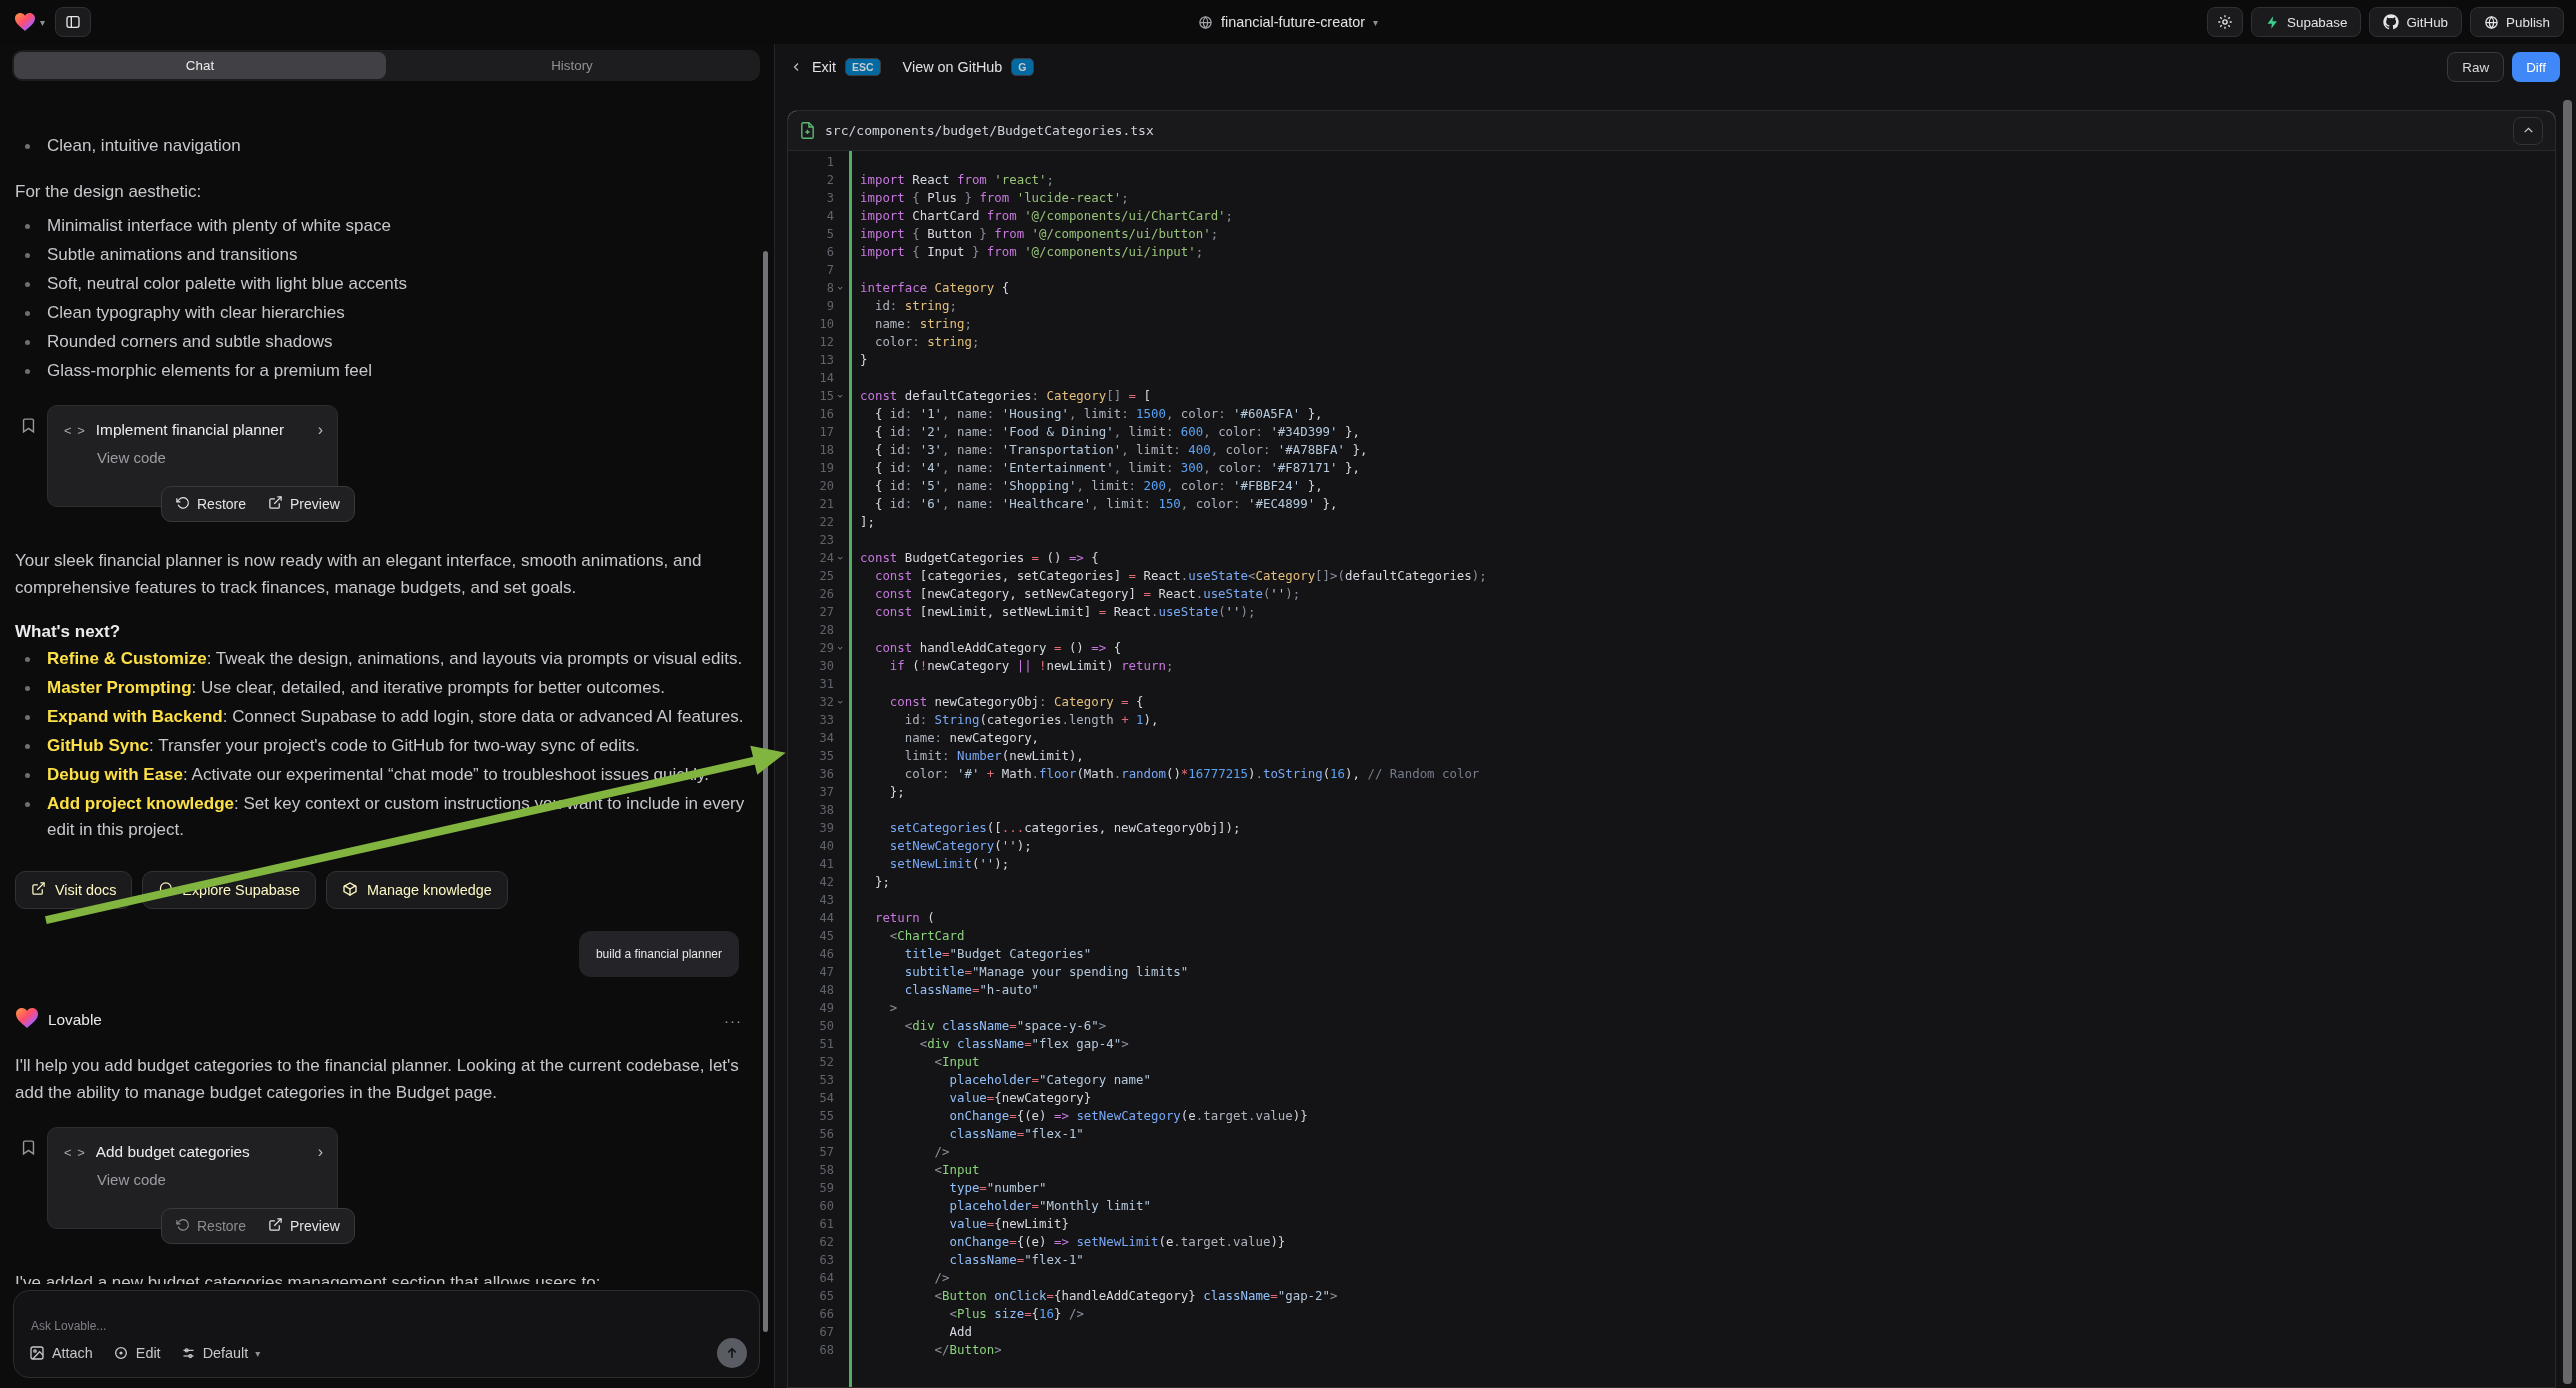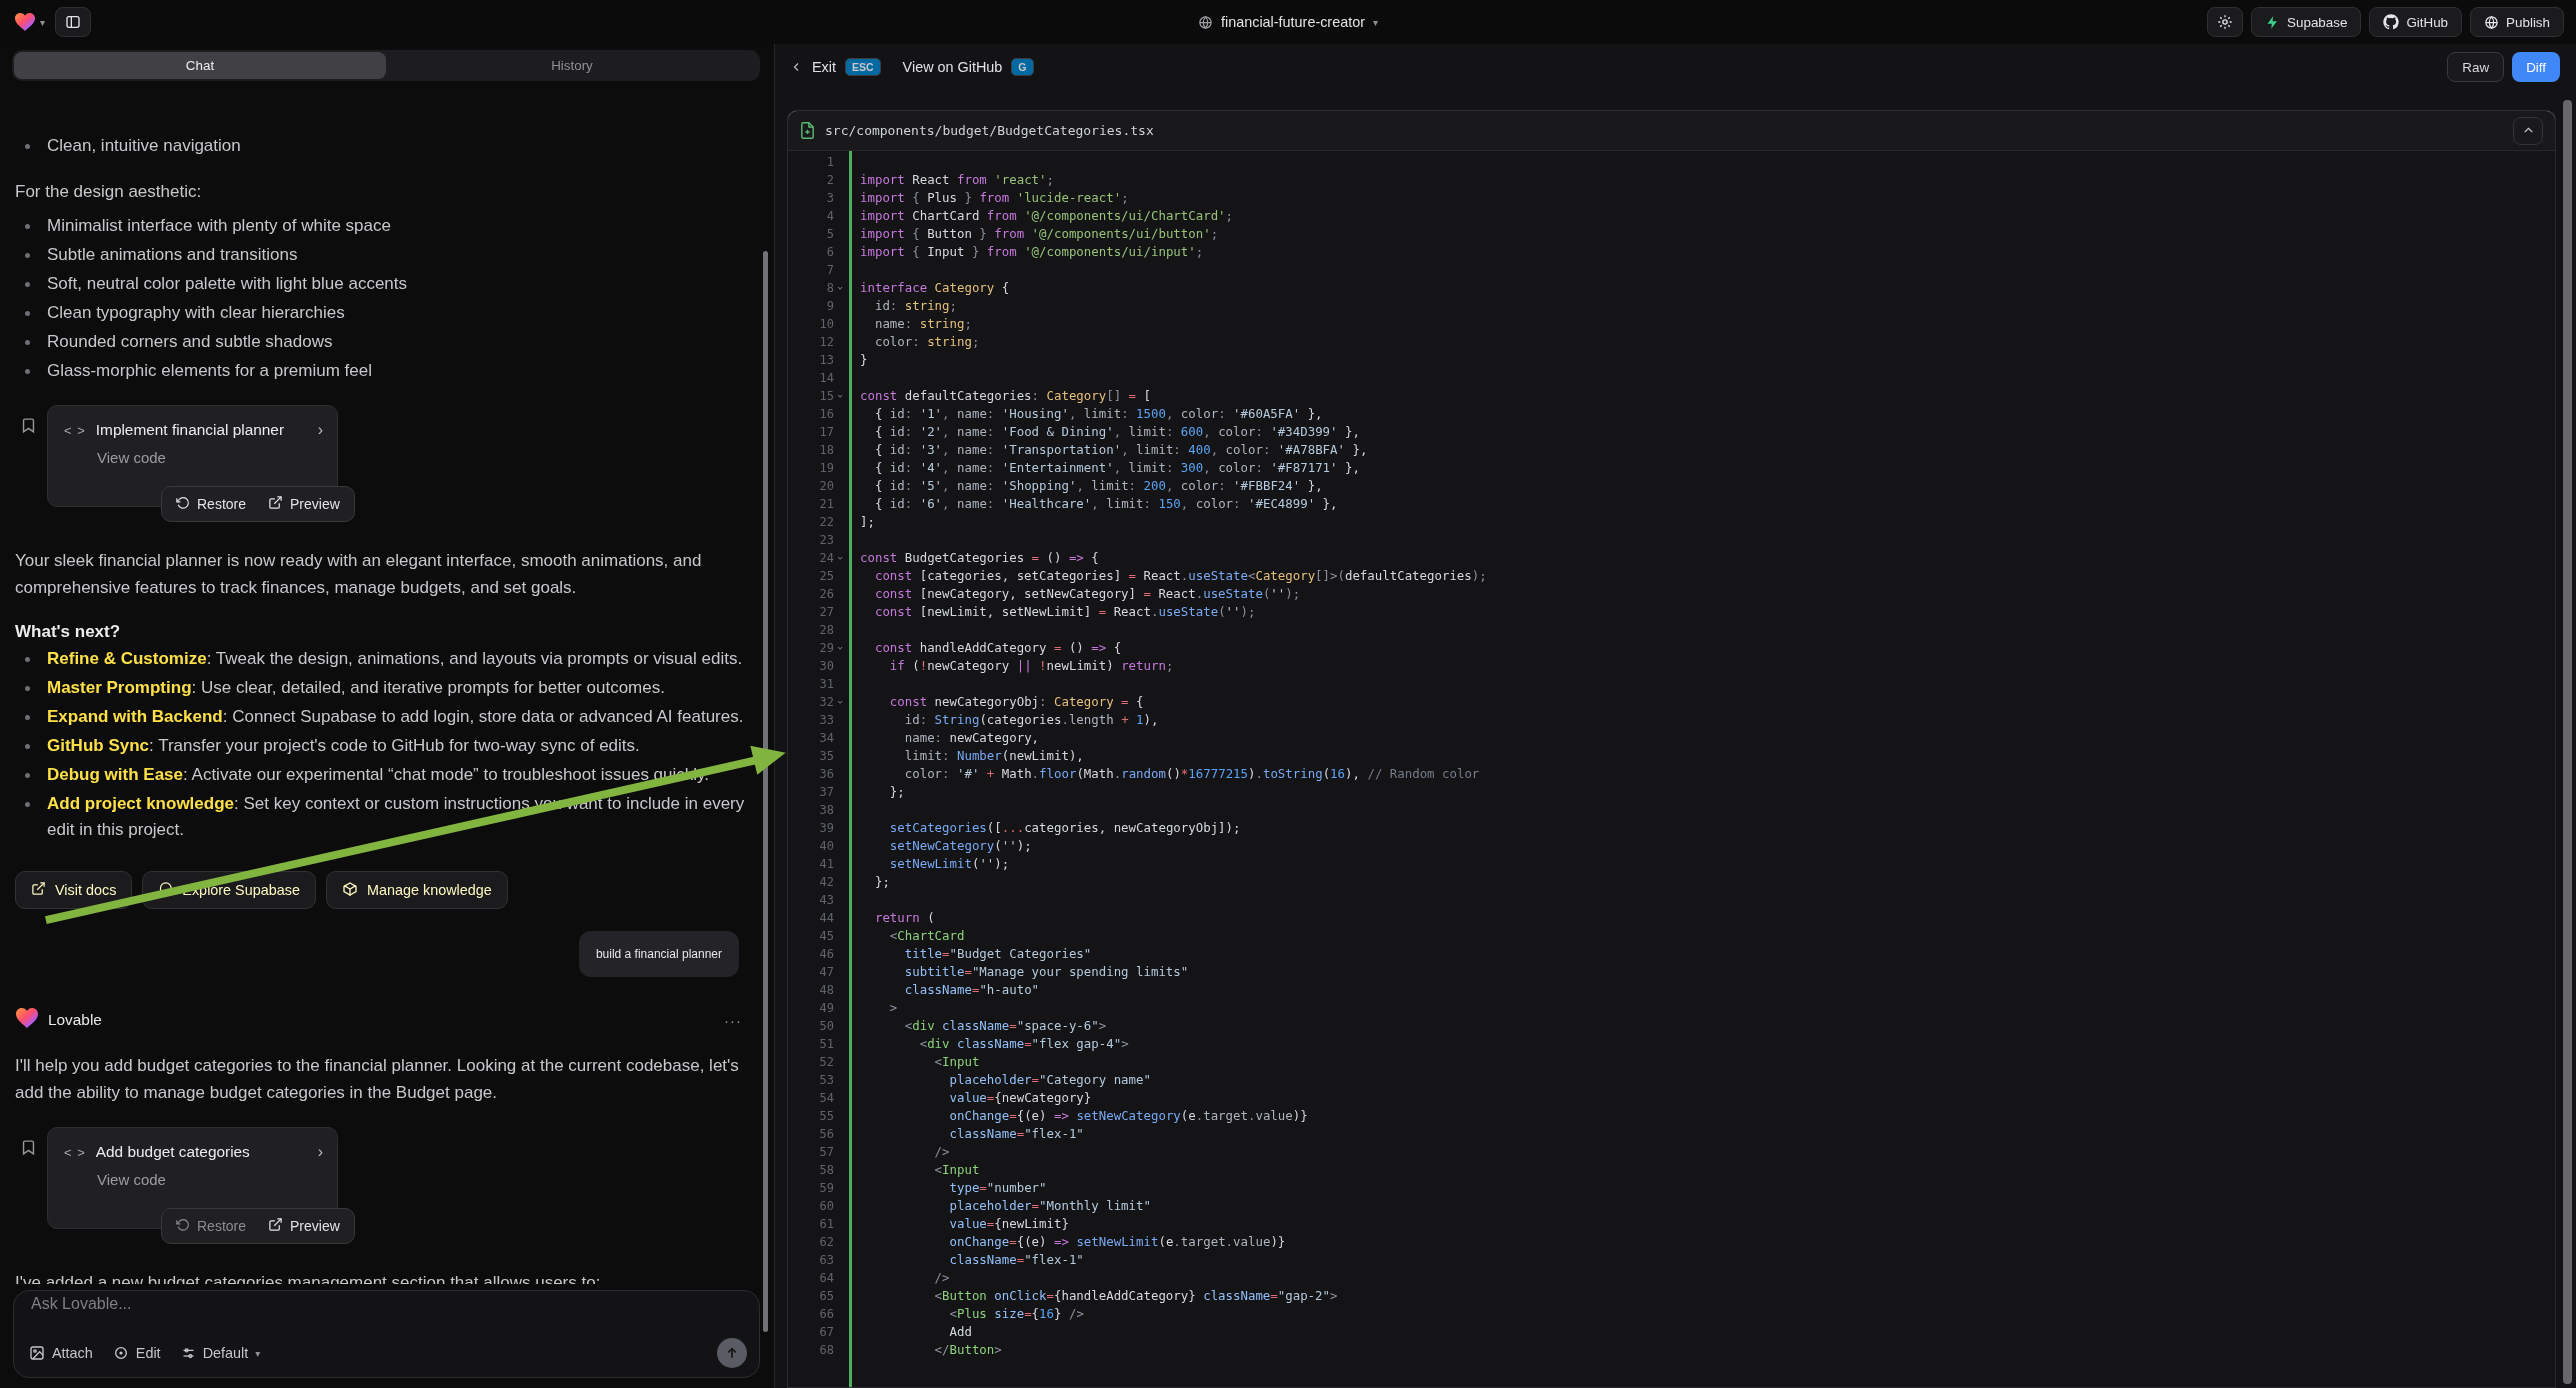--- a/index.html
+++ b/index.html
@@ -44,21 +44,21 @@
   .user-row { display:flex; justify-content:flex-end; margin:22px 7px 22px 0; }
   .chat-blocks > .user-row:last-child { margin-top:52px; }
   .bubble { background:#242428; color:#e6e6e9; font-size:12px; line-height:22px; padding:12px 17px; border-radius:12px; max-width:428px; }
   .agent-row { display:flex; align-items:center; gap:9px; margin:30px 0 10px; }
   .agent-name { font-size:15.4px; color:#e8e8ea; }
   .agent-dots { margin-left:auto; margin-right:4px; color:#9a9a9e; font-size:15px; letter-spacing:1px; cursor:pointer; }
   .chat-sb { position:absolute; left:763px; top:207px; width:5px; height:1081px; background:#85868b; border-radius:3px; opacity:.85; }
 
   
   .composer { position:absolute; left:13px; right:14px; bottom:10px; height:88px; background:#131316; border:1px solid #2c2c30; border-radius:16px; }
-  .composer-ph { position:absolute; left:17px; top:4px; font-size:16px; color:#7e7f85; }
+  .composer-ph { position:absolute; left:17px; top:28px; font-size:12px; color:#7e7f85; }
   .composer-row { position:absolute; left:15px; right:12px; bottom:9px; display:flex; align-items:center; gap:20px; color:#c6c7cb; font-size:14.4px; }
   .c-act { display:flex; align-items:center; gap:7px; cursor:pointer; }
   .send-btn { margin-left:auto; width:30px; height:30px; border-radius:50%; background:#595c62; display:flex; align-items:center; justify-content:center; color:#17181a; cursor:pointer; }
 
   
   .editor-panel { position:absolute; top:44px; left:774px; right:0; bottom:0; background:#131315; border-left:1px solid #252528; }
   .ed-head { position:absolute; top:0; left:0; right:0; height:46px; display:flex; align-items:center; padding:0 16px; gap:22px; }
   .ed-left { display:flex; align-items:center; gap:9px; font-size:14.4px; color:#e2e2e4; cursor:pointer; }
   .kbd { background:#0369a1; border:1px solid #3c3c40; border-radius:5px; padding:2px 6px; font-size:10.5px; font-weight:bold; color:#c9c9cd; }
   .ed-right { margin-left:auto; display:flex; align-items:center; gap:8px; }

